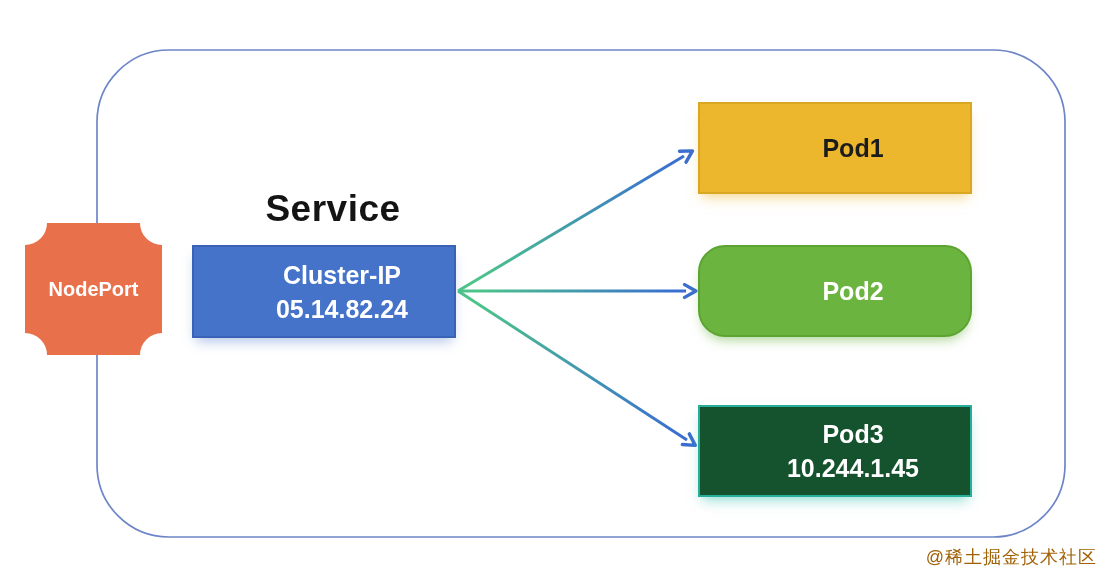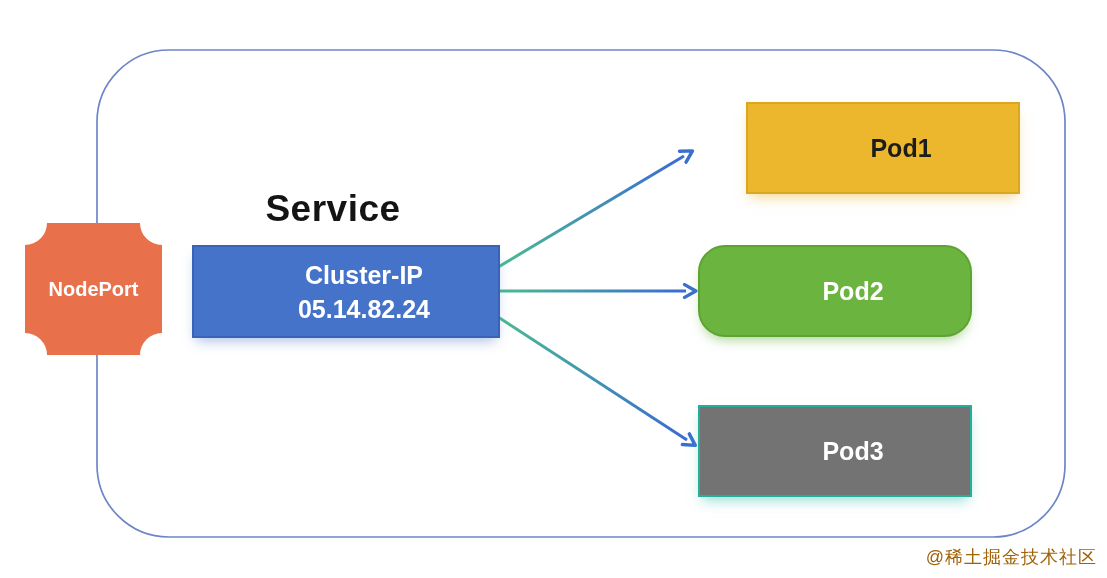--- a/index.html
+++ b/index.html
@@ -21,30 +21,30 @@
   }
   .node-box .shift { padding-left: 36px; }
 
   #service-title {
     left: 193px; top: 188px; width: 280px;
     text-align: center; font-size: 37px; font-weight: bold; color: #141414;
     letter-spacing: 0.5px;
   }
 
   #service-box {
-    left: 192px; top: 245px; width: 308px; height: 93px;
+    left: 192px; top: 245px; width: 264px; height: 93px;
     font-size: 25px; line-height: 34px;
     box-shadow: 0 7px 12px -4px rgba(74, 116, 200, 0.45);
   }
 
   .pod-box {
     left: 698px; width: 274px; height: 92px;
     font-size: 25px; line-height: 34px;
   }
-  #pod-box-0 { top: 102px; box-shadow: 0 7px 12px -4px rgba(236, 183, 45, 0.55); margin-left: 48px; }
+  #pod-box-0 { top: 102px; box-shadow: 0 7px 12px -4px rgba(236, 183, 45, 0.55); }
   #pod-box-1 { top: 245px; box-shadow: 0 7px 12px -4px rgba(108, 180, 64, 0.55); }
   #pod-box-2 { top: 405px; box-shadow: 0 7px 12px -4px rgba(47, 191, 171, 0.55); }
 
   #nodeport-label {
     left: 25px; top: 223px; width: 137px; height: 132px;
     display: flex; align-items: center; justify-content: center;
     font-size: 20px; font-weight: bold;
   }
 
   #watermark {
@@ -98,19 +98,20 @@
   </div>
 
   <div class="abs node-box pod-box" id="pod-box-0" style="background-color: rgb(236, 183, 45); border-color: rgb(218, 167, 35); color: rgb(28, 28, 28);">
     <span class="shift">Pod1</span>
   </div>
 
   <div class="abs node-box pod-box" id="pod-box-1" style="background-color: rgb(108, 180, 64); border-color: rgb(92, 163, 50); color: rgb(255, 255, 255); border-radius: 27px;">
     <span class="shift">Pod2</span>
   </div>
 
-  <div class="abs node-box pod-box" id="pod-box-2" style="background-color: #737373; border-color: rgb(39, 174, 155); color: rgb(255, 255, 255);">
+  <div class="abs node-box pod-box" id="pod-box-2" style="background-color: #14532d; border-color: rgb(39, 174, 155); color: rgb(255, 255, 255);">
     <span class="shift">Pod3</span>
+    <span class="shift">10.244.1.45</span>
   </div>
 
   <div class="abs" id="watermark" style="color: #a16207;">@稀土掘金技术社区</div>
 
 </div>
 
 </body></html>

